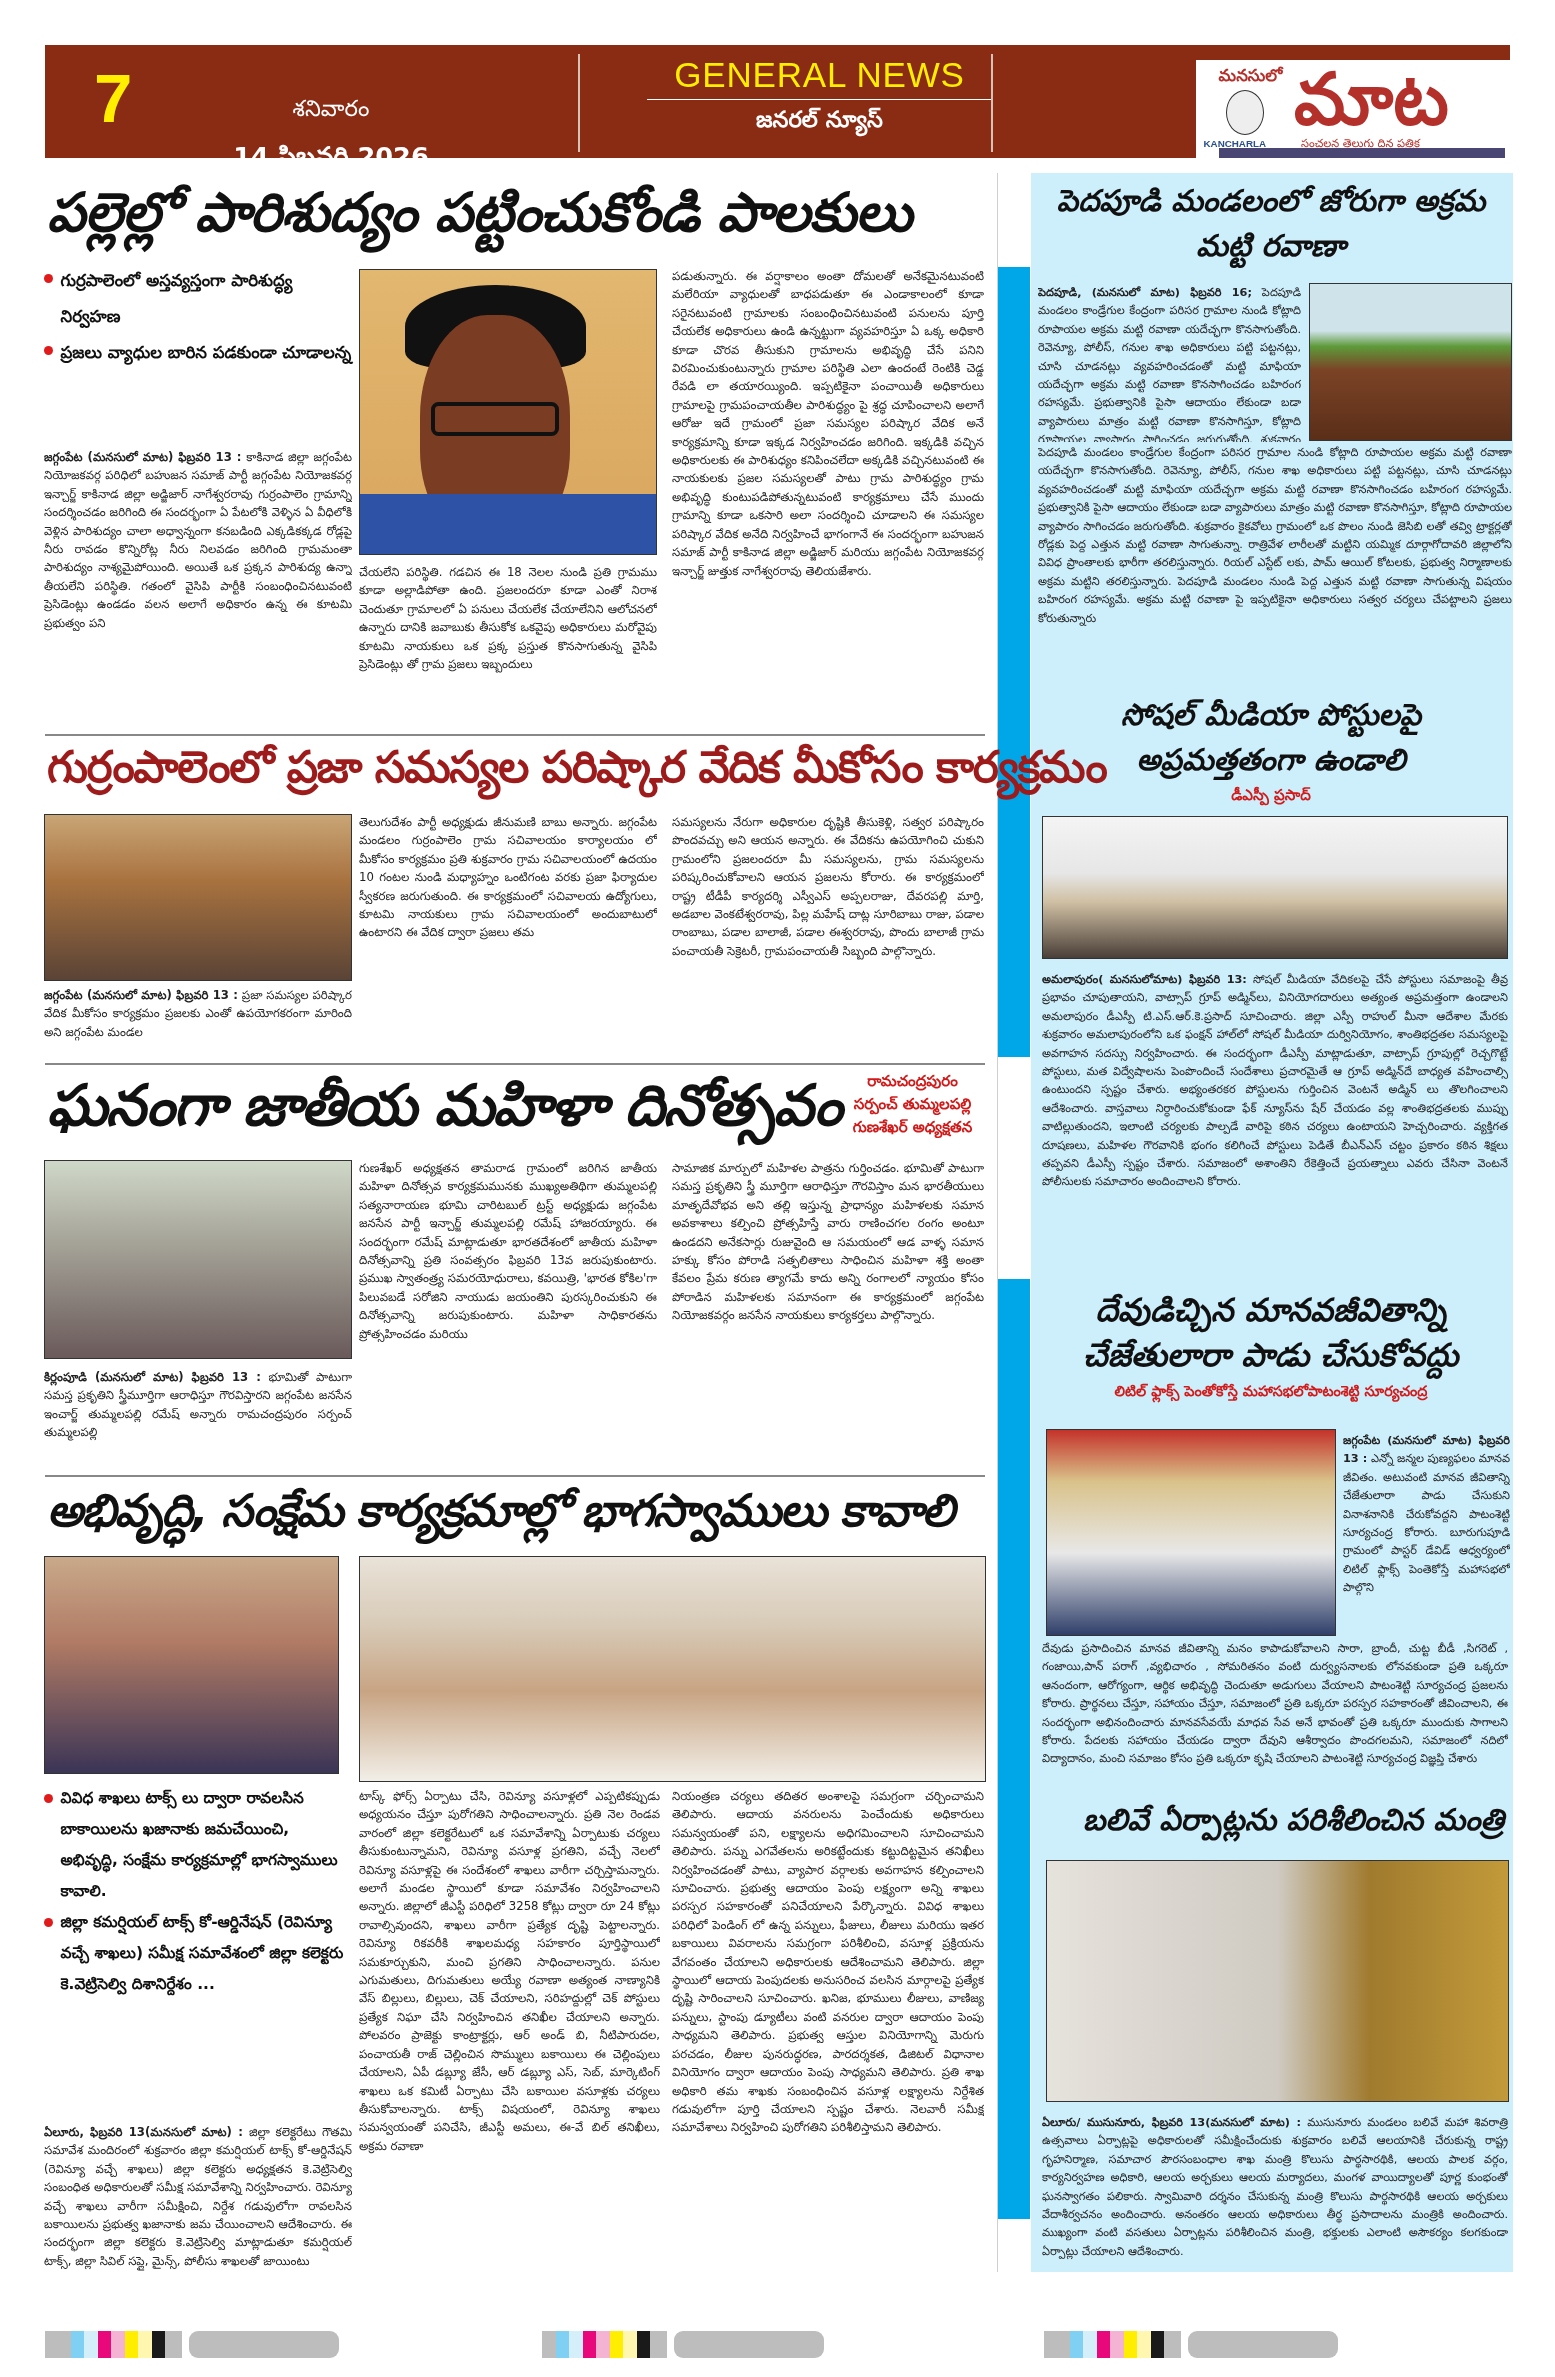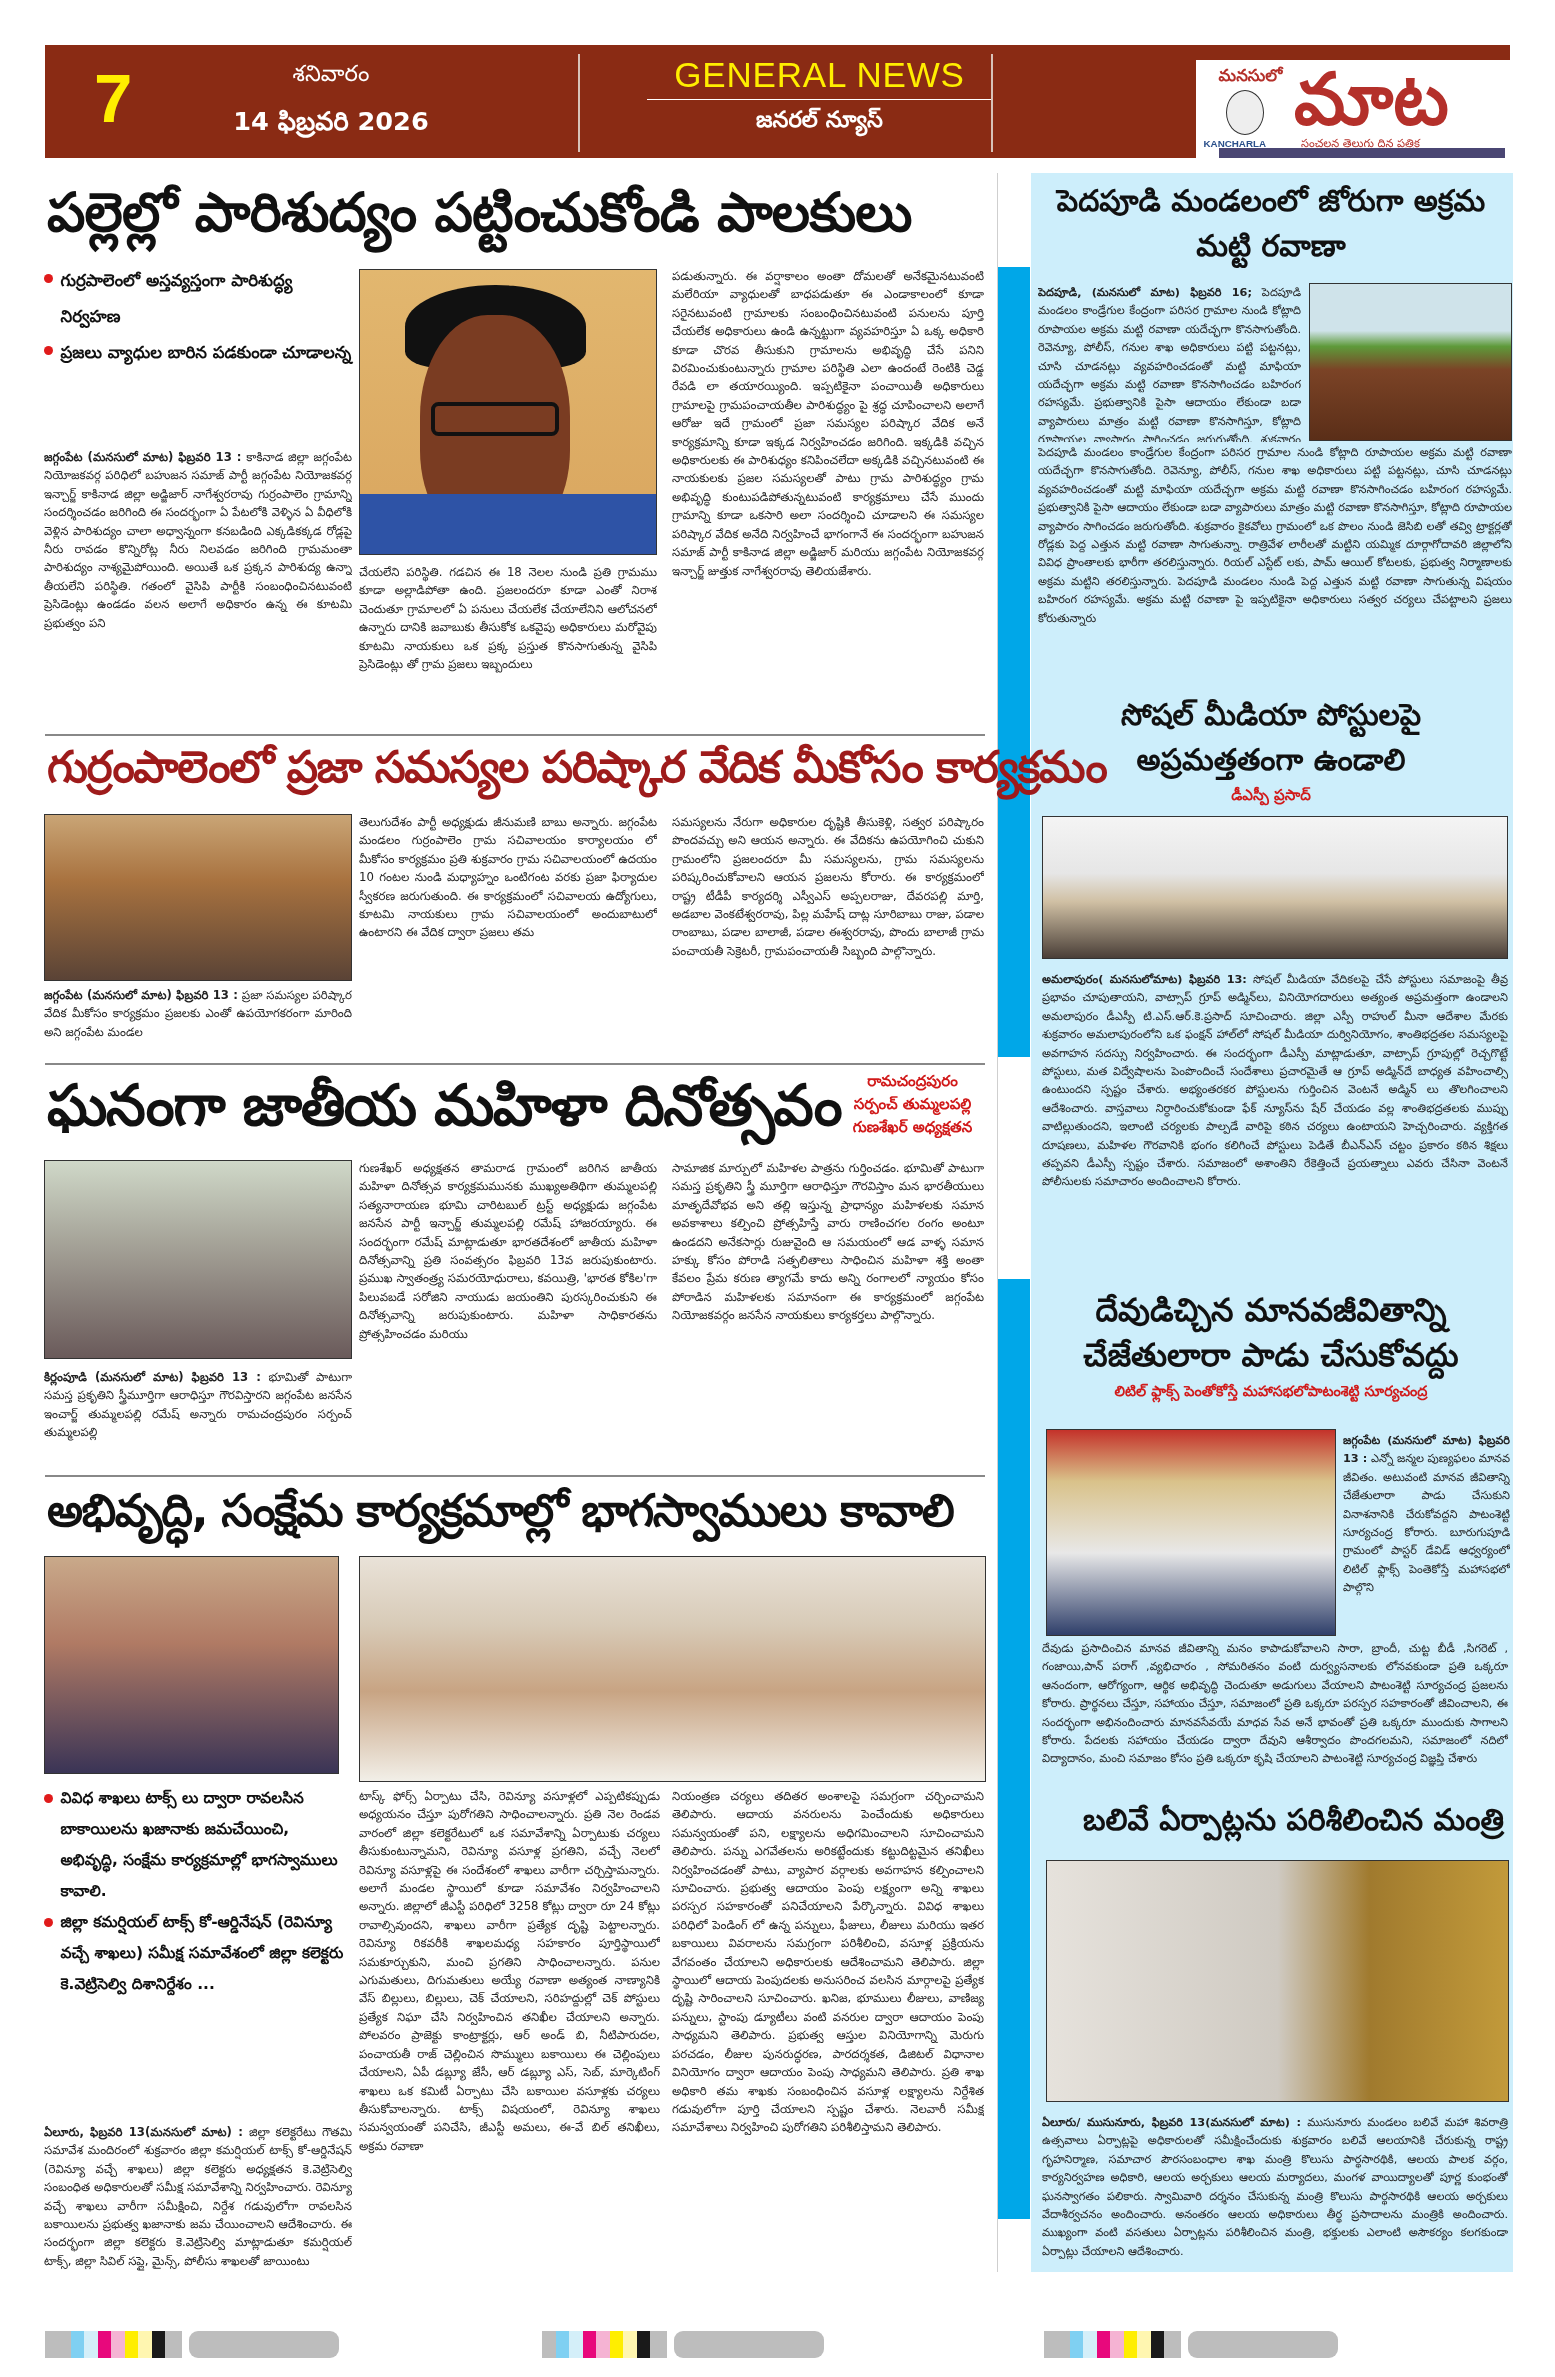--- a/index.html
+++ b/index.html
@@ -3,42 +3,42 @@
 <meta charset="utf-8">
 <style>
   * { box-sizing: border-box; margin: 0; padding: 0; }
   html, body { width: 1555px; height: 2377px; background: #ffffff; overflow: hidden; }
   body { font-family: "DejaVu Sans", sans-serif; color: #1a1a1a; position: relative; }
 
   
   .masthead { position: absolute; left: 45px; top: 45px; width: 1465px; height: 113px; background: #8a2b14; }
   .page-num { position: absolute; left: 49px; top: 13.5px; font: bold 69px "Liberation Sans", sans-serif; color: #ffee00; }
   .date-block { position: absolute; left: 158px; top: 15px; width: 256px; text-align: center; color: #fff; }
-  .date-day { font: 22.6px "DejaVu Sans", sans-serif; }
+  .date-day { font: 22.6px "DejaVu Sans", sans-serif; margin-top: 35px; }
   .date-full { font: bold 25.6px "DejaVu Sans", sans-serif; margin-top: 13.5px; }
   .mh-divider { position: absolute; top: 9px; width: 1.5px; height: 98px; background: #d8c2b8; }
   .section-block { position: absolute; left: 579px; top: 10.5px; width: 391px; text-align: center; }
   .section-en { font: 35px "Liberation Sans", sans-serif; color: #ffee00; letter-spacing: 0.8px; line-height: 1.1; }
   .section-rule { height: 1.5px; background: #fff; margin: 4.5px 22.6px 6px 22.6px; }
   .section-te { font: bold 22.6px "DejaVu Sans", sans-serif; color: #fff; }
   .logo { position: absolute; left: 1117px; top: 15px; width: 316px; height: 98px; background: #fff; margin-left: 34px; }
   .logo-small { position: absolute; left: 22.6px; top: 6px; font: bold 16.6px "DejaVu Sans", sans-serif; color: #b4302a; }
   .logo-face { position: absolute; left: 30px; top: 30px; width: 38px; height: 45px; border-radius: 50%; background: #eee; border: 1.5px solid #333; }
   .logo-big { position: absolute; left: 98px; top: -4.5px; font: bold 72px "DejaVu Serif", serif; color: #b4302a; }
   .logo-brand { position: absolute; left: 7.5px; top: 78px; font: bold 9.8px "Liberation Sans", sans-serif; color: #2a4f8a; }
   .logo-tag { position: absolute; left: 105px; top: 77px; font: 11.3px "DejaVu Sans", sans-serif; color: #b4302a; }
   .logo-bar { position: absolute; left: 22.6px; bottom: 0; width: 286px; height: 10.5px; background: #4a4673; }
   .v-rule { position: absolute; left: 997px; top: 173px; width: 0.8px; height: 2099px; background: #cfcfcf; }
   .right-area { position: absolute; left: 1031px; top: 173px; width: 482px; height: 2099px; background: #cdeefb; }
   .blue-accent { position: absolute; left: 998px; width: 32px; background: #00a7e8; }
 
   .h-rule { position: absolute; left: 45px; width: 940px; height: 1.5px; background: #888; }
 
   .headline { position: absolute; font-weight: bold; font-family: "DejaVu Sans", sans-serif; white-space: nowrap; }
-  .hl-black { color: #111; }
+  .hl-black { color: #111; font-style: italic; }
   .hl-red { color: #9e1b1b; text-align: center; }
 
   .bullets { position: absolute; }
   .bullet { display: flex; align-items: flex-start; font-weight: bold; font-family: "DejaVu Sans", sans-serif; color: #111; }
   .dot { width: 9px; height: 9px; border-radius: 50%; background: #e01b1b; flex: none; margin-right: 7.5px; margin-top: 10.5px; }
 
   .body-col { position: absolute; font-family: "DejaVu Sans", sans-serif; font-size: 11.7px; line-height: 18.4px; text-align: justify; color: #222; overflow: hidden; }
   .dateline { font-weight: bold; }
 
   .photo { position: absolute; border: 1.5px solid #333; overflow: hidden; }

